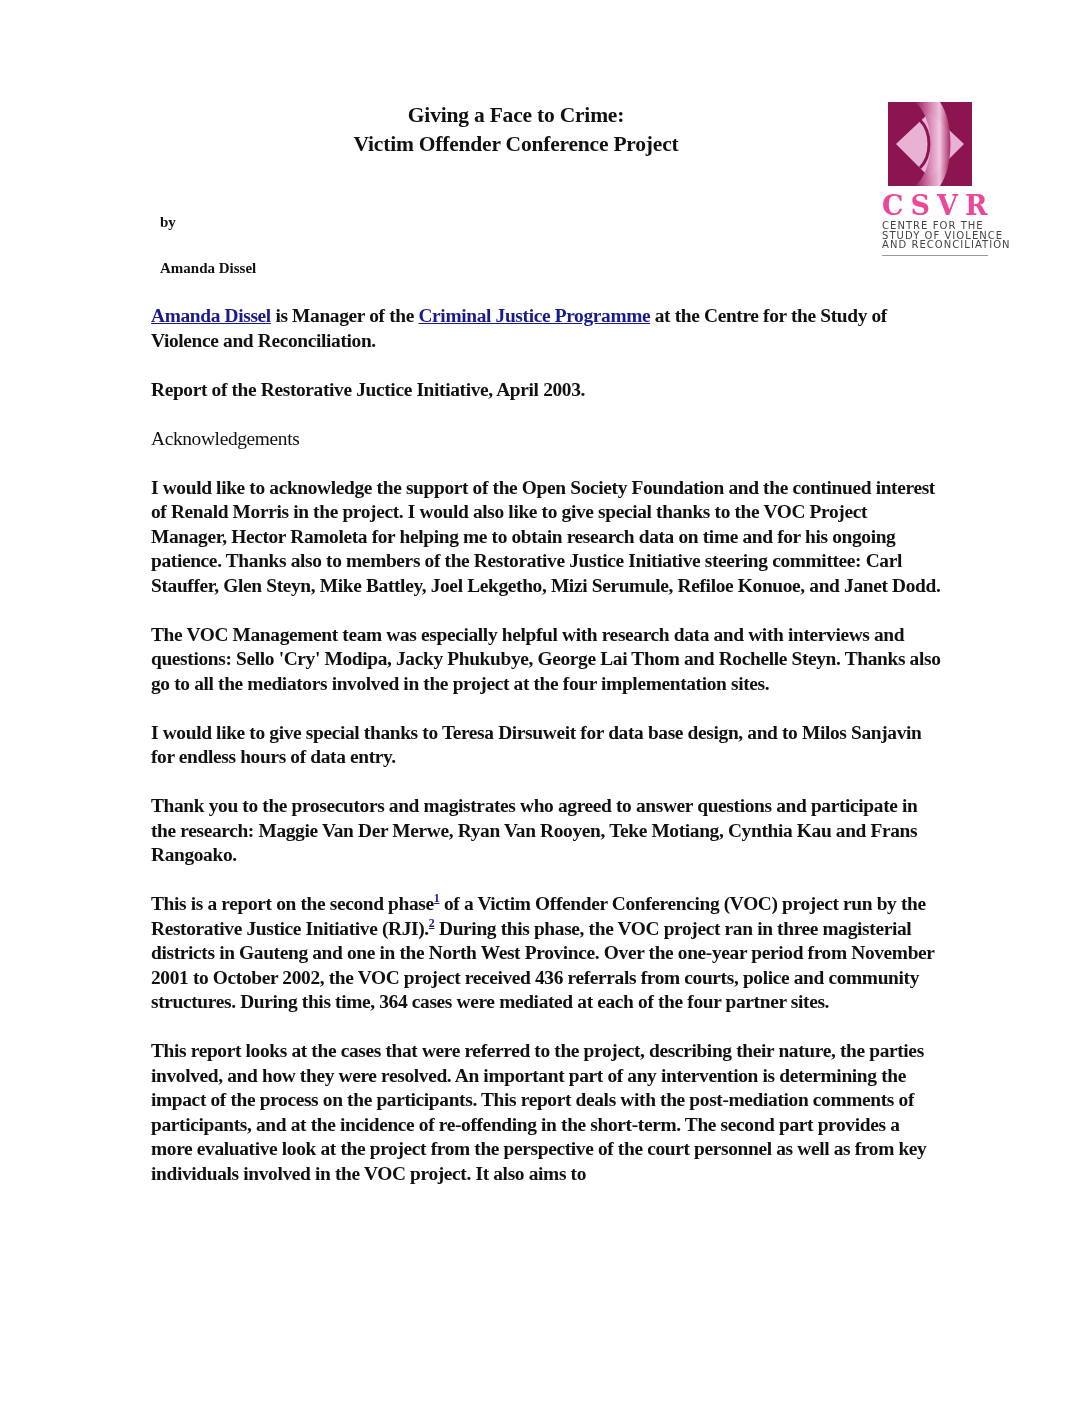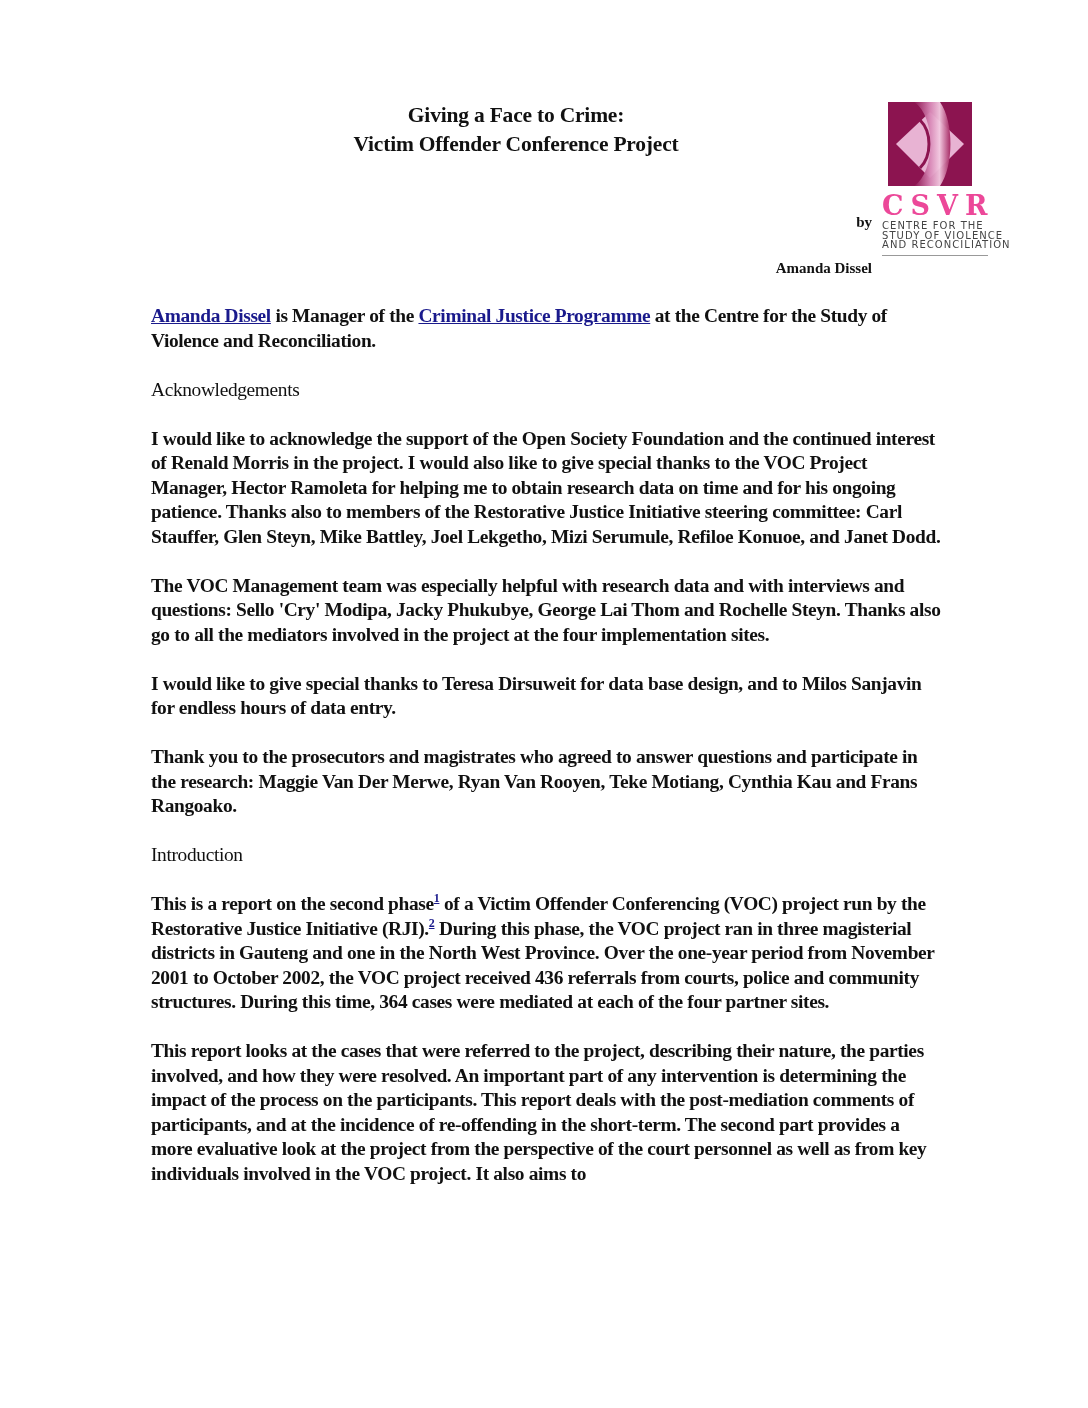--- a/index.html
+++ b/index.html
@@ -11,21 +11,21 @@
   .page { position: absolute; left: 0; top: 0; width: 1088px; height: 1408px; border-radius: 16px; }
 
   .title-block {
     position: absolute; left: 160px; top: 101px; width: 712px;
     text-align: center; font-weight: bold; font-size: 21.5px; line-height: 28.5px;
     letter-spacing: -0.2px;
   }
   .title-line { display: block; white-space: nowrap; }
 
   .by, .author {
-    position: absolute; left: 160px; width: 712px; text-align: right;
+    position: absolute; left: 160px; width: 712px; text-align: left;
     font-weight: bold; font-size: 15px; line-height: 18px;
   }
   .by { top: 213px; }
   .author { top: 259px; }
 
   
   .logo { position: absolute; left: 880px; top: 100px; width: 110px; height: 160px; }
   .logo-mark { position: absolute; left: 8px; top: 2px; width: 84px; height: 84px; }
   .logo-letters {
     position: absolute; left: 2px; top: 92px; width: 106px;
@@ -84,27 +84,27 @@
       <div>AND RECONCILIATION</div>
     </div>
     <div class="logo-rule"></div>
   </div>
 
   <div class="body">
     <p>
       <a href="#" class="link">Amanda Dissel</a><span> is Manager of the </span><a href="#" class="link">Criminal Justice Programme</a><span> at the Centre for the Study of Violence and Reconciliation.</span>
     </p>
 
+    <p>Report of the Restorative Juctice Initiative, April 2003.</p>
 
     <h3>Acknowledgements</h3>
     <p>I would like to acknowledge the support of the Open Society Foundation and the continued interest of Renald Morris in the project. I would also like to give special thanks to the VOC Project Manager, Hector Ramoleta for helping me to obtain research data on time and for his ongoing patience. Thanks also to members of the Restorative Justice Initiative steering committee: Carl Stauffer, Glen Steyn, Mike Battley, Joel Lekgetho, Mizi Serumule, Refiloe Konuoe, and Janet Dodd.</p>
     <p>The VOC Management team was especially helpful with research data and with interviews and questions: Sello 'Cry' Modipa, Jacky Phukubye, George Lai Thom and Rochelle Steyn. Thanks also go to all the mediators involved in the project at the four implementation sites.</p>
     <p>I would like to give special thanks to Teresa Dirsuweit for data base design, and to Milos Sanjavin for endless hours of data entry.</p>
     <p>Thank you to the prosecutors and magistrates who agreed to answer questions and participate in the research: Maggie Van Der Merwe, Ryan Van Rooyen, Teke Motiang, Cynthia Kau and Frans Rangoako.</p>
 
-    <h3>Introduction</h3>
     <p>
       <span>This is a report on the second phase</span><sup class="fn"><a href="#">1</a></sup><span> of a Victim Offender Conferencing (VOC) project run by the Restorative Justice Initiative (RJI).</span><sup class="fn"><a href="#">2</a></sup><span> During this phase, the VOC project ran in three magisterial districts in Gauteng and one in the North West Province. Over the one-year period from November 2001 to October 2002, the VOC project received 436 referrals from courts, police and community structures. During this time, 364 cases were mediated at each of the four partner sites.</span>
     </p>
     <p>This report looks at the cases that were referred to the project, describing their nature, the parties involved, and how they were resolved. An important part of any intervention is determining the impact of the process on the participants. This report deals with the post-mediation comments of participants, and at the incidence of re-offending in the short-term. The second part provides a more evaluative look at the project from the perspective of the court personnel as well as from key individuals involved in the VOC project. It also aims to</p>
   </div>
 
 </div>
 
 </body></html>

